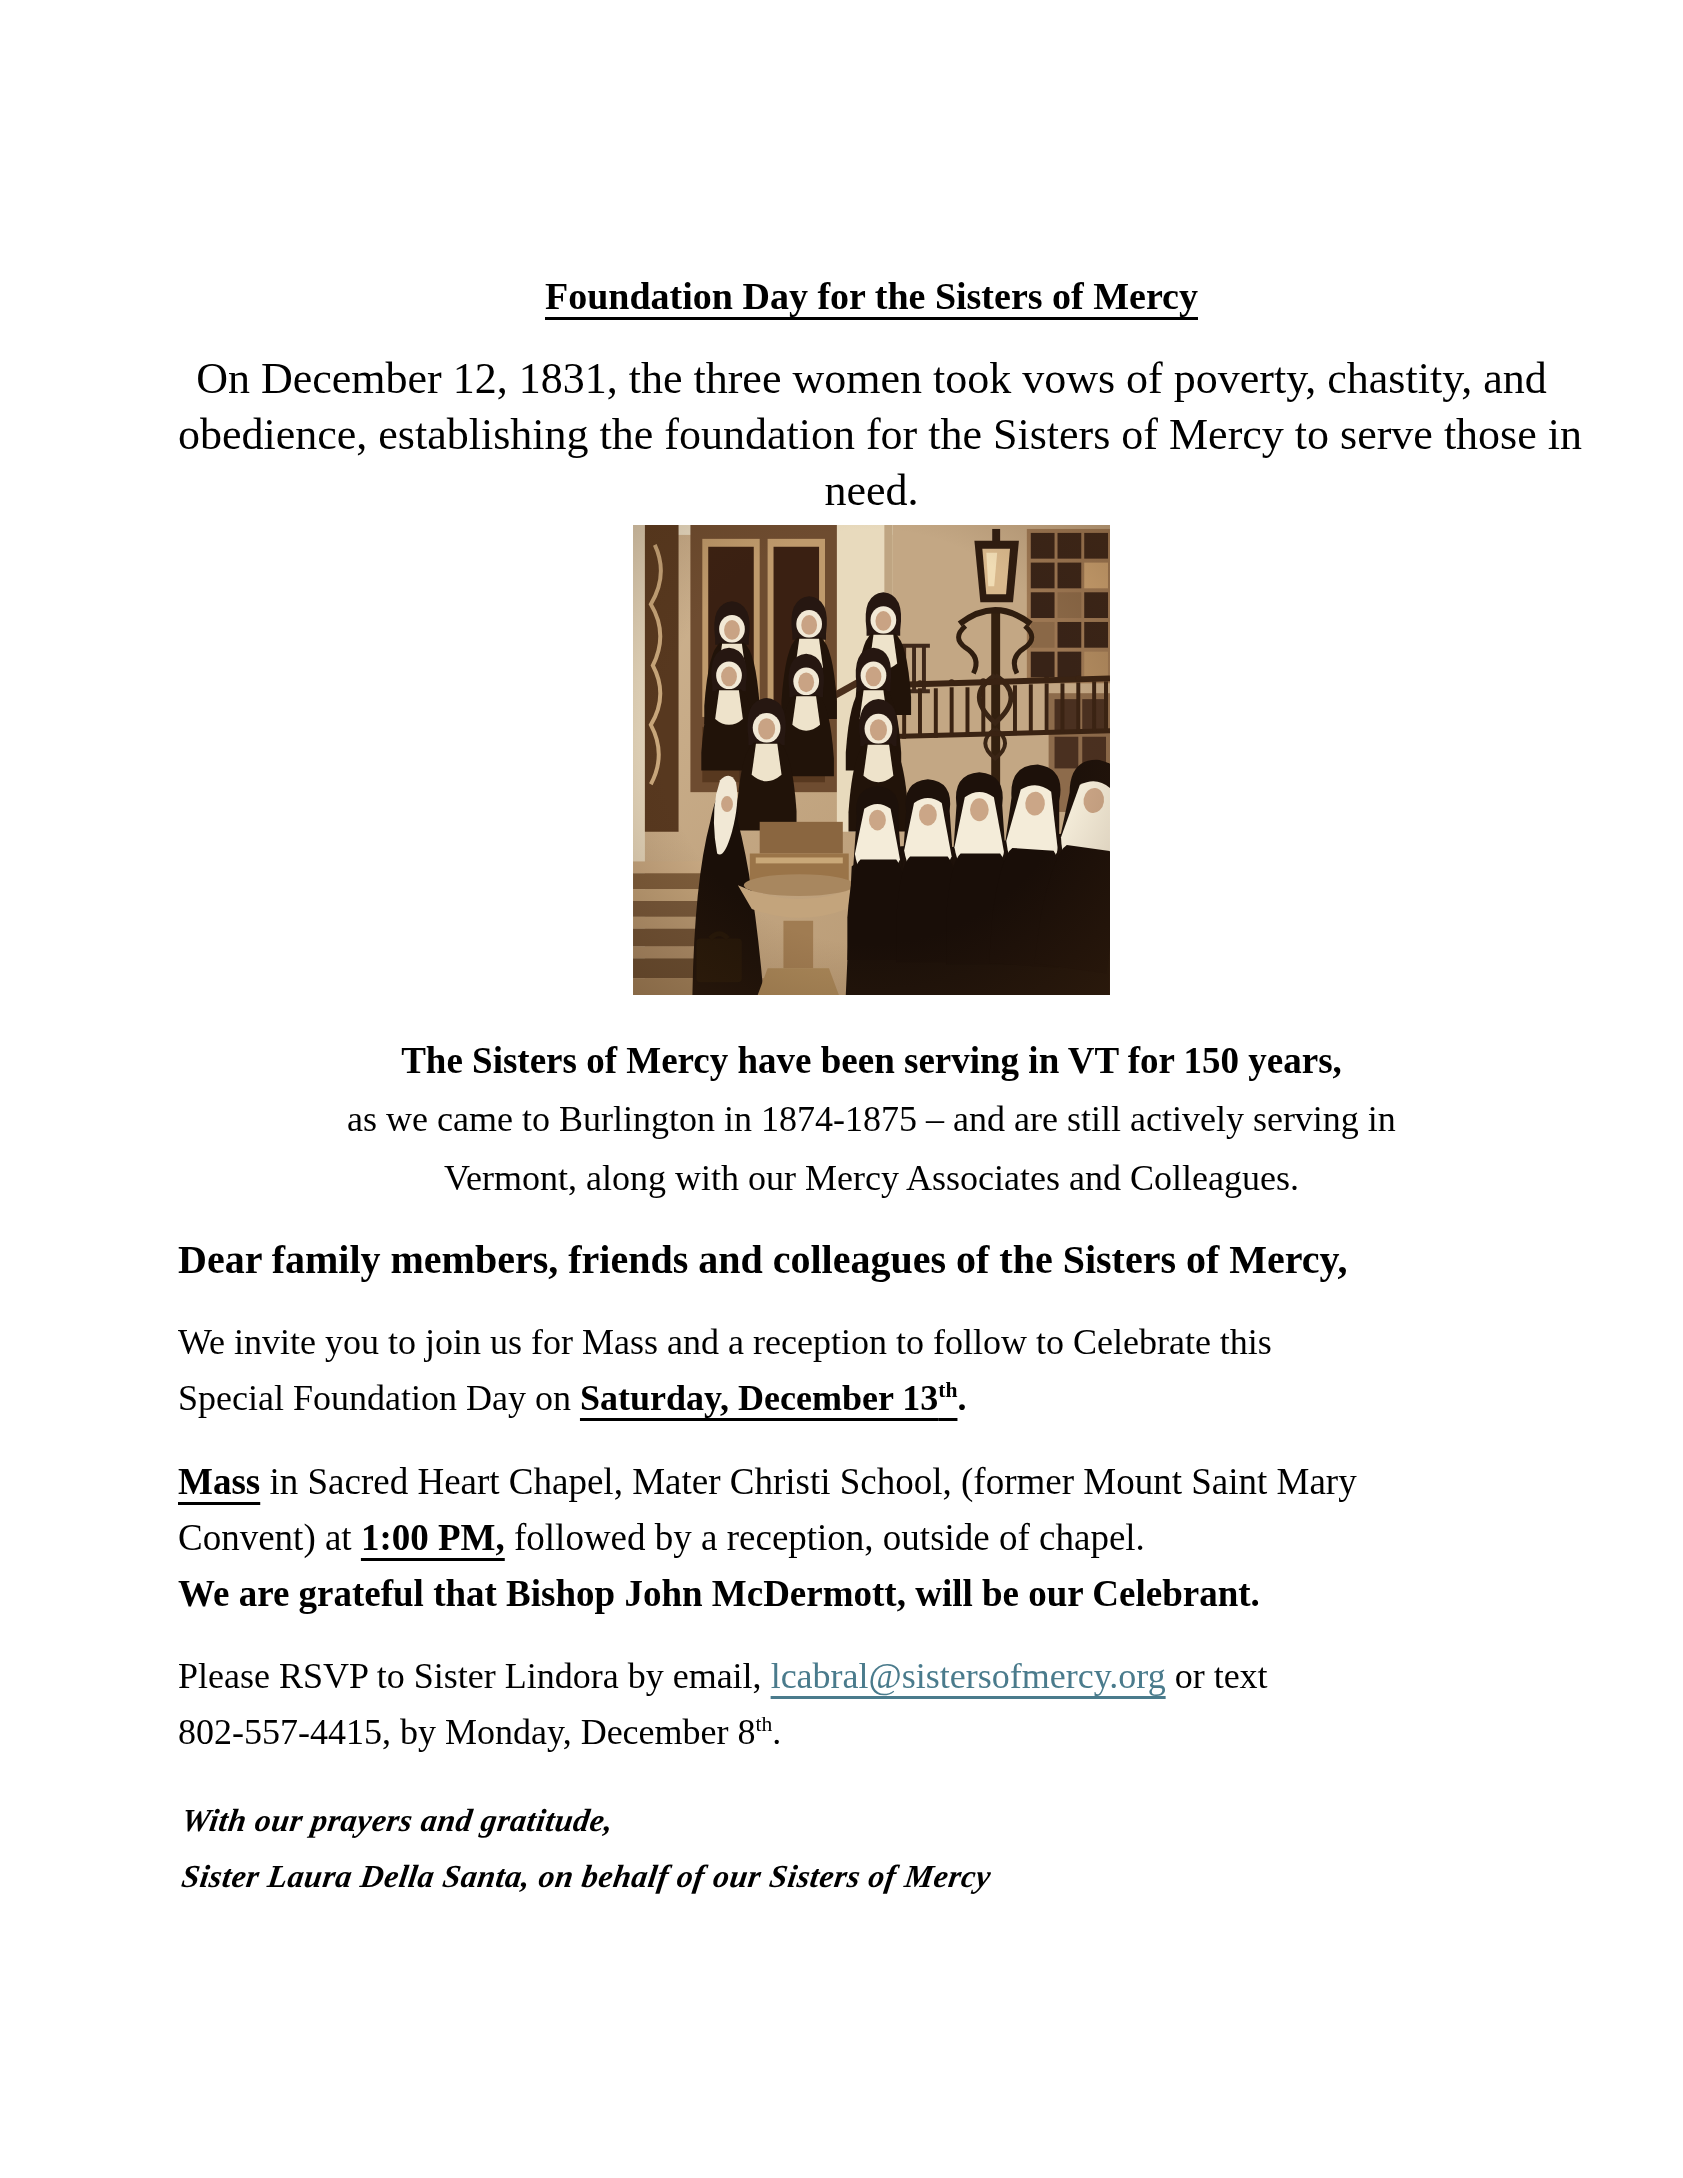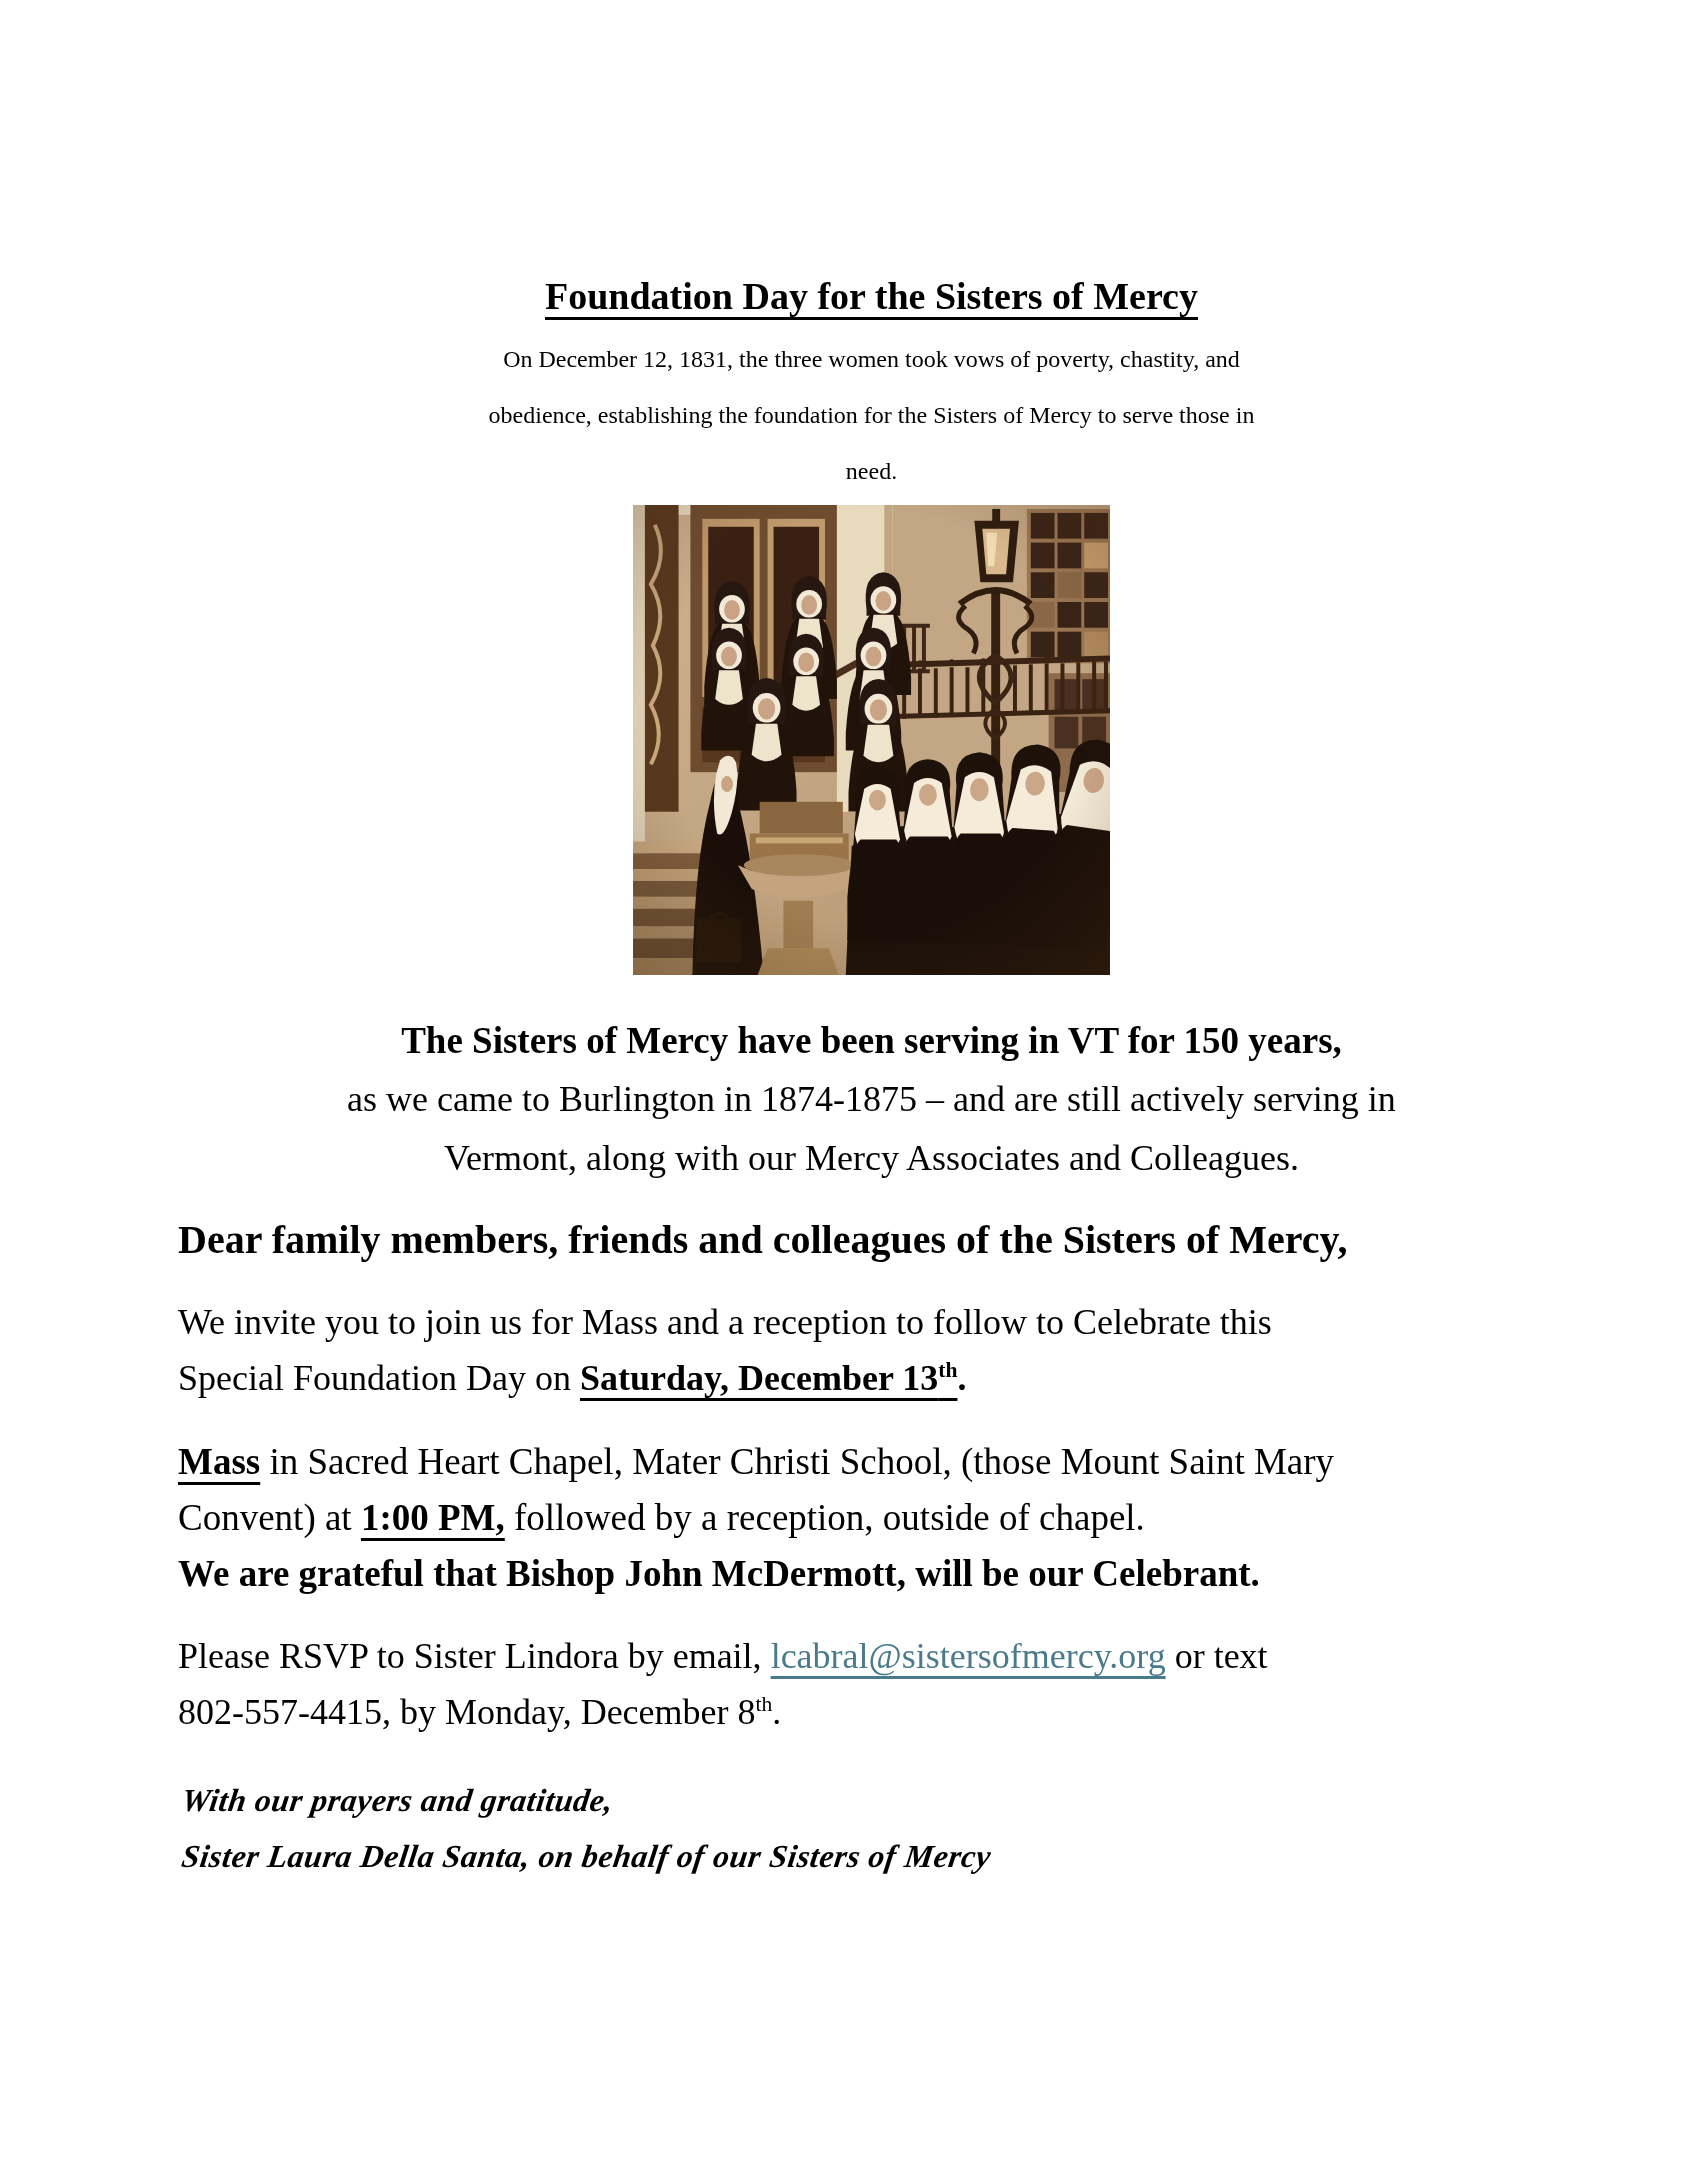--- a/index.html
+++ b/index.html
@@ -20,21 +20,21 @@
   sup{font-size:0.6em;vertical-align:super;line-height:0;}
   .email-link{
     color:#4a7b8c;
     text-decoration:underline;
     text-decoration-thickness:3px;
     text-underline-offset:8px;
     cursor:pointer;
   }
 
   .block-title{font-size:38px;line-height:46px;}
-  .block-intro{margin-top:12px;font-size:24px;line-height:56px;font-family:Liberation Serif, serif;}
+  .block-intro{margin-top:32px;font-size:44px;line-height:56px;font-family:Liberation Serif, serif;}
   .photo-figure{margin:6px auto 0 auto;width:477px;height:470px;}
   .block-serving{margin-top:36px;font-size:36px;line-height:59px;}
   .block-serving .line:first-child{font-size:37px;}
   .block-salutation{margin-top:24px;font-size:40px;line-height:56px;}
   .block-invite{margin-top:26px;font-size:36px;line-height:56px;}
   .block-mass{margin-top:28px;font-size:37px;line-height:56px;}
   .block-grateful{font-size:37px;line-height:56px;}
   .block-rsvp{margin-top:26px;font-size:36px;line-height:56px;}
   .block-closing{margin-top:32px;font-size:32px;line-height:56px;}
   .block-closing .line{
@@ -247,21 +247,21 @@
     <div class="block-salutation">
         <div class="line"><span class="b">Dear family members, friends and colleagues of the Sisters of Mercy,</span></div>
       </div>
 
     <div class="block-invite">
         <div class="line"><span>We invite you to join us for Mass and a reception to follow to Celebrate this</span></div>
         <div class="line"><span>Special Foundation Day </span><span class="i">on </span><span class="b i u">Saturday, December 13<sup>th</sup></span><span class="b">.</span></div>
       </div>
 
     <div class="block-mass">
-        <div class="line"><span class="b i u">Mass</span><span class="i"> in Sacred Heart Chapel, Mater Christi School, (those Mount Saint Mary</span></div>
+        <div class="line"><span class="b i u">Mass</span><span class="i"> in Sacred Heart Chapel, Mater Christi School, (former Mount Saint Mary</span></div>
         <div class="line"><span class="i">Convent) at </span><span class="b i u">1:00 PM,</span><span class="i"> followed by a reception, outside of chapel.</span></div>
       </div>
 
     <div class="block-grateful">
         <div class="line"><span class="b i">We are grateful that Bishop John McDermott, will be our Celebrant</span><span class="b i">.</span></div>
       </div>
 
     <div class="block-rsvp">
         <div class="line"><span>Please RSVP to Sister Lindora by email, </span><a class="email-link">lcabral@sistersofmercy.org</a><span> or text</span></div>
         <div class="line"><span>802-557-4415, by Monday, December 8<sup>th</sup></span><span>.</span></div>

